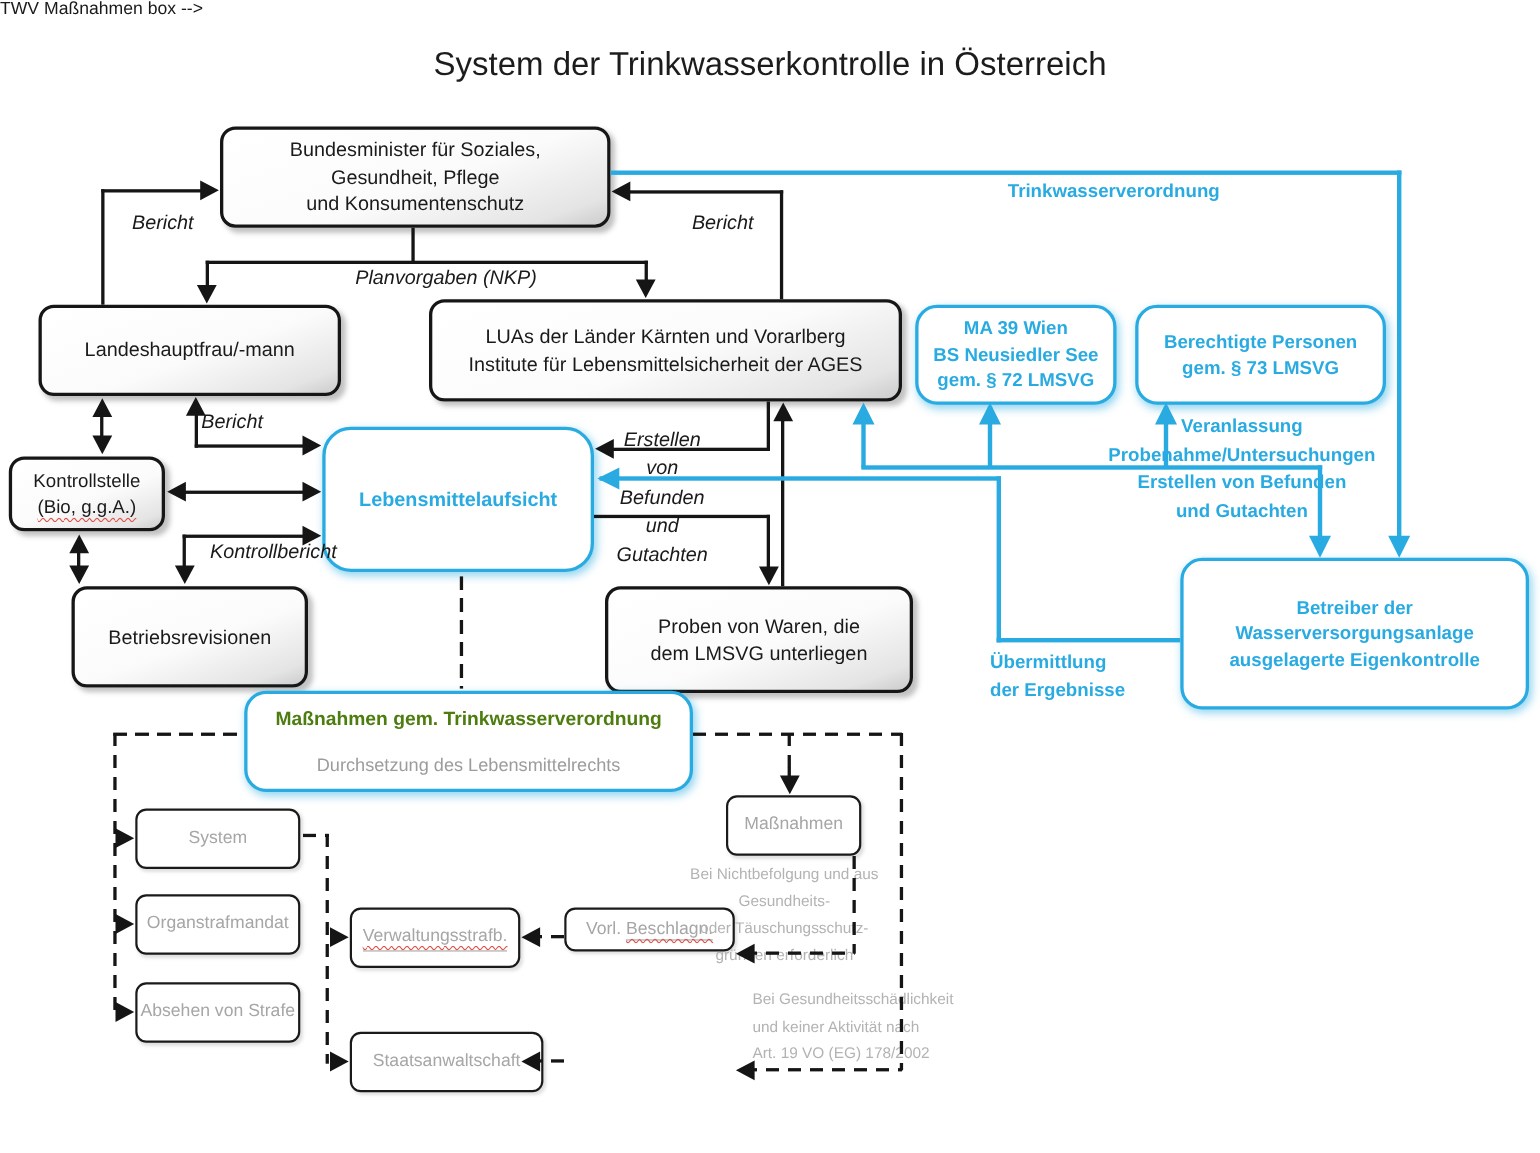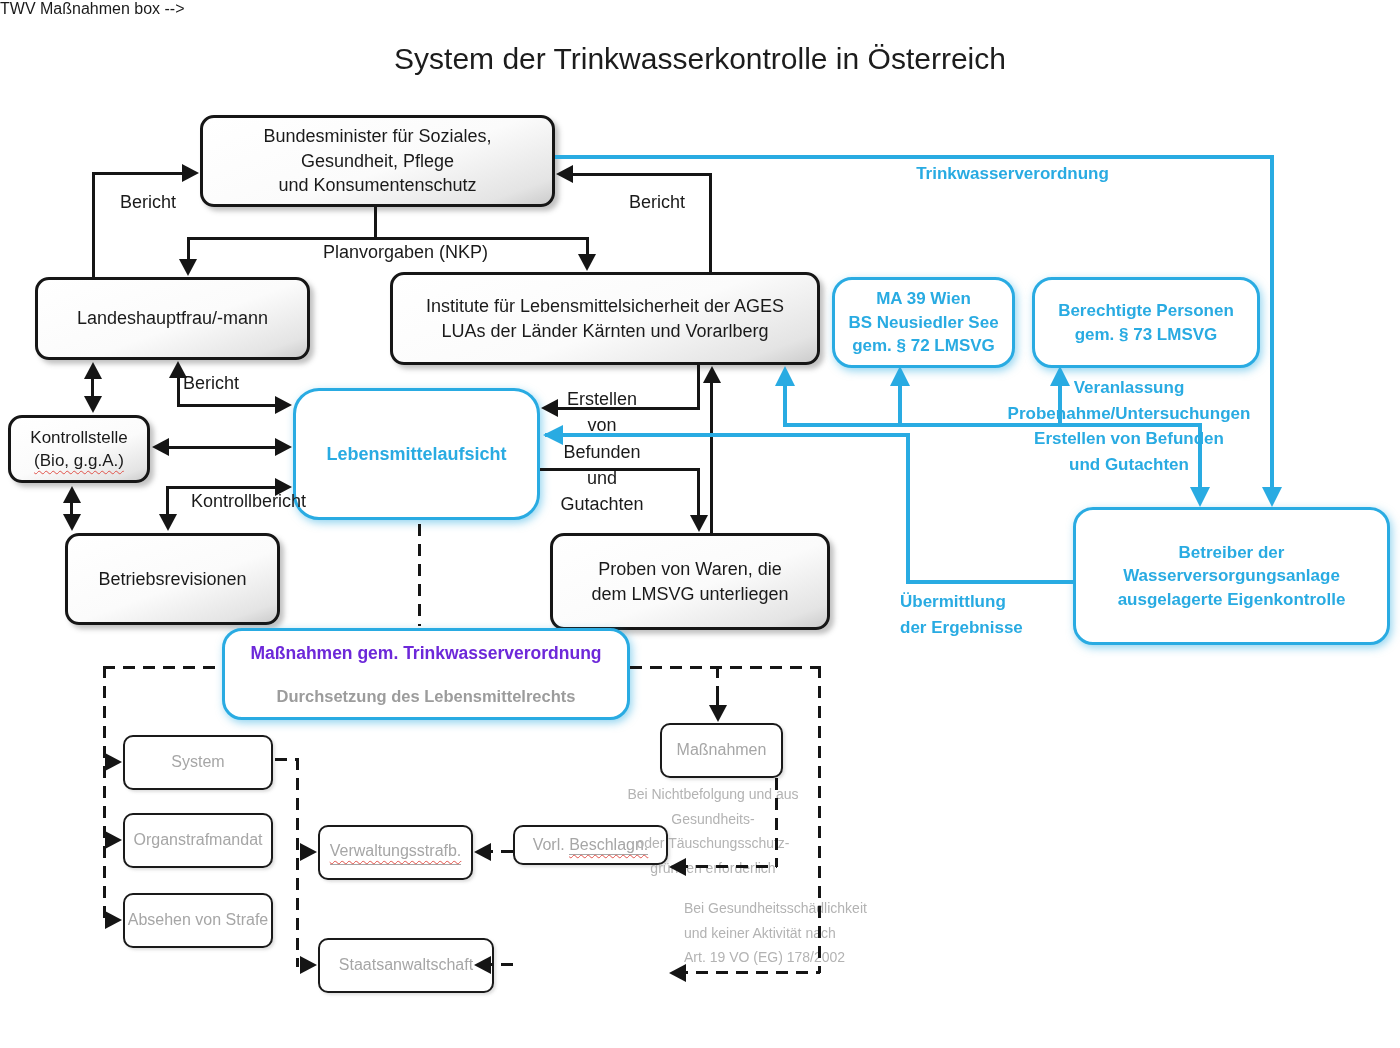--- a/index.html
+++ b/index.html
@@ -9,39 +9,39 @@
   #title{left:0;top:42px;width:1400px;text-align:center;font-size:30px;color:#1c1c1c;}
   .box{position:absolute;display:flex;flex-direction:column;justify-content:center;align-items:center;
        text-align:center;line-height:1.38;box-sizing:border-box;}
   .bk{border:3px solid #161616;border-radius:14px;font-size:18px;
       background:linear-gradient(160deg,#ffffff 0%,#fbfbfb 55%,#e4e4e4 88%,#cccccc 100%);
       box-shadow:4px 4px 5px rgba(120,120,120,.45);}
   .blue{border:3px solid #29abe2;border-radius:20px;background:#fff;color:#29abe2;
         font-weight:700;font-size:17px;box-shadow:2px 3px 8px rgba(41,171,226,.5);}
   .gray{border:2.5px solid #1a1a1a;border-radius:10px;background:#fff;color:#a6a6a6;
         font-size:16px;box-shadow:2px 2px 3px rgba(150,150,150,.3);}
-  .lab{position:absolute;font-size:18px;color:#1a1a1a;}
+  .lab{position:absolute;font-size:18px;color:#1a1a1a;font-style:italic;}
   .blab{position:absolute;font-size:17px;font-weight:600;color:#29abe2;line-height:1.5;}
   .note{position:absolute;font-size:14px;color:#b3b3b3;line-height:1.75;}
   .ln{position:absolute;background:#151515;}
   .bln{position:absolute;background:#29abe2;}
   .dash-h{position:absolute;height:3px;background:repeating-linear-gradient(90deg,#151515 0 12px,transparent 12px 20px);}
   .dash-v{position:absolute;width:3px;background:repeating-linear-gradient(180deg,#151515 0 12px,transparent 12px 20px);}
   .ah{position:absolute;width:0;height:0;}
   .kr{border-left:17px solid #151515;border-top:9px solid transparent;border-bottom:9px solid transparent;}
   .kl{border-right:17px solid #151515;border-top:9px solid transparent;border-bottom:9px solid transparent;}
   .ku{border-bottom:17px solid #151515;border-left:9px solid transparent;border-right:9px solid transparent;}
   .kd{border-top:17px solid #151515;border-left:9px solid transparent;border-right:9px solid transparent;}
   .bu{border-bottom:20px solid #29abe2;border-left:10px solid transparent;border-right:10px solid transparent;}
   .bd{border-top:20px solid #29abe2;border-left:10px solid transparent;border-right:10px solid transparent;}
   .blf{border-right:20px solid #29abe2;border-top:10px solid transparent;border-bottom:10px solid transparent;}
   .wavy{text-decoration:underline wavy #e0524a 1px;text-underline-offset:4px;}
   .usolid{border-bottom:1.5px solid #a6a6a6;padding-bottom:1px;}
-  .twv1{font-size:17.5px;font-weight:700;color:#6d28d9;}
-  .twv2{font-size:16.5px;font-weight:700;color:#9c9c9c;margin-top:20px;}
+  .twv1{font-size:17.5px;font-weight:700;color:#4d7c0f;}
+  .twv2{font-size:16.5px;font-weight:400;color:#9c9c9c;margin-top:20px;}
   .lma{font-weight:700;font-size:18px;}
 </style>
 </head>
 <body>
 
 <div id="canvas">
 
   <div class="abs" id="title">System der Trinkwasserkontrolle in Österreich</div>
 
   
@@ -49,22 +49,22 @@
     <div>Bundesminister für Soziales,</div>
     <div>Gesundheit, Pflege</div>
     <div>und Konsumentenschutz</div>
   </div>
 
   <div class="box bk" style="left:35px;top:277px;width:275px;height:83px">
     <div>Landeshauptfrau/-mann</div>
   </div>
 
   <div class="box bk" style="left:390px;top:272px;width:430px;height:93px">
+    <div>LUAs der Länder Kärnten und Vorarlberg</div>
     <div>Institute für Lebensmittelsicherheit der AGES</div>
-    <div>LUAs der Länder Kärnten und Vorarlberg</div>
   </div>
 
   <div class="box blue" style="left:832px;top:277px;width:183px;height:91px">
     <div>MA 39 Wien</div>
     <div>BS Neusiedler See</div>
     <div>gem. § 72 LMSVG</div>
   </div>
 
   <div class="box blue" style="left:1032px;top:277px;width:228px;height:91px">
     <div>Berechtigte Personen</div>

